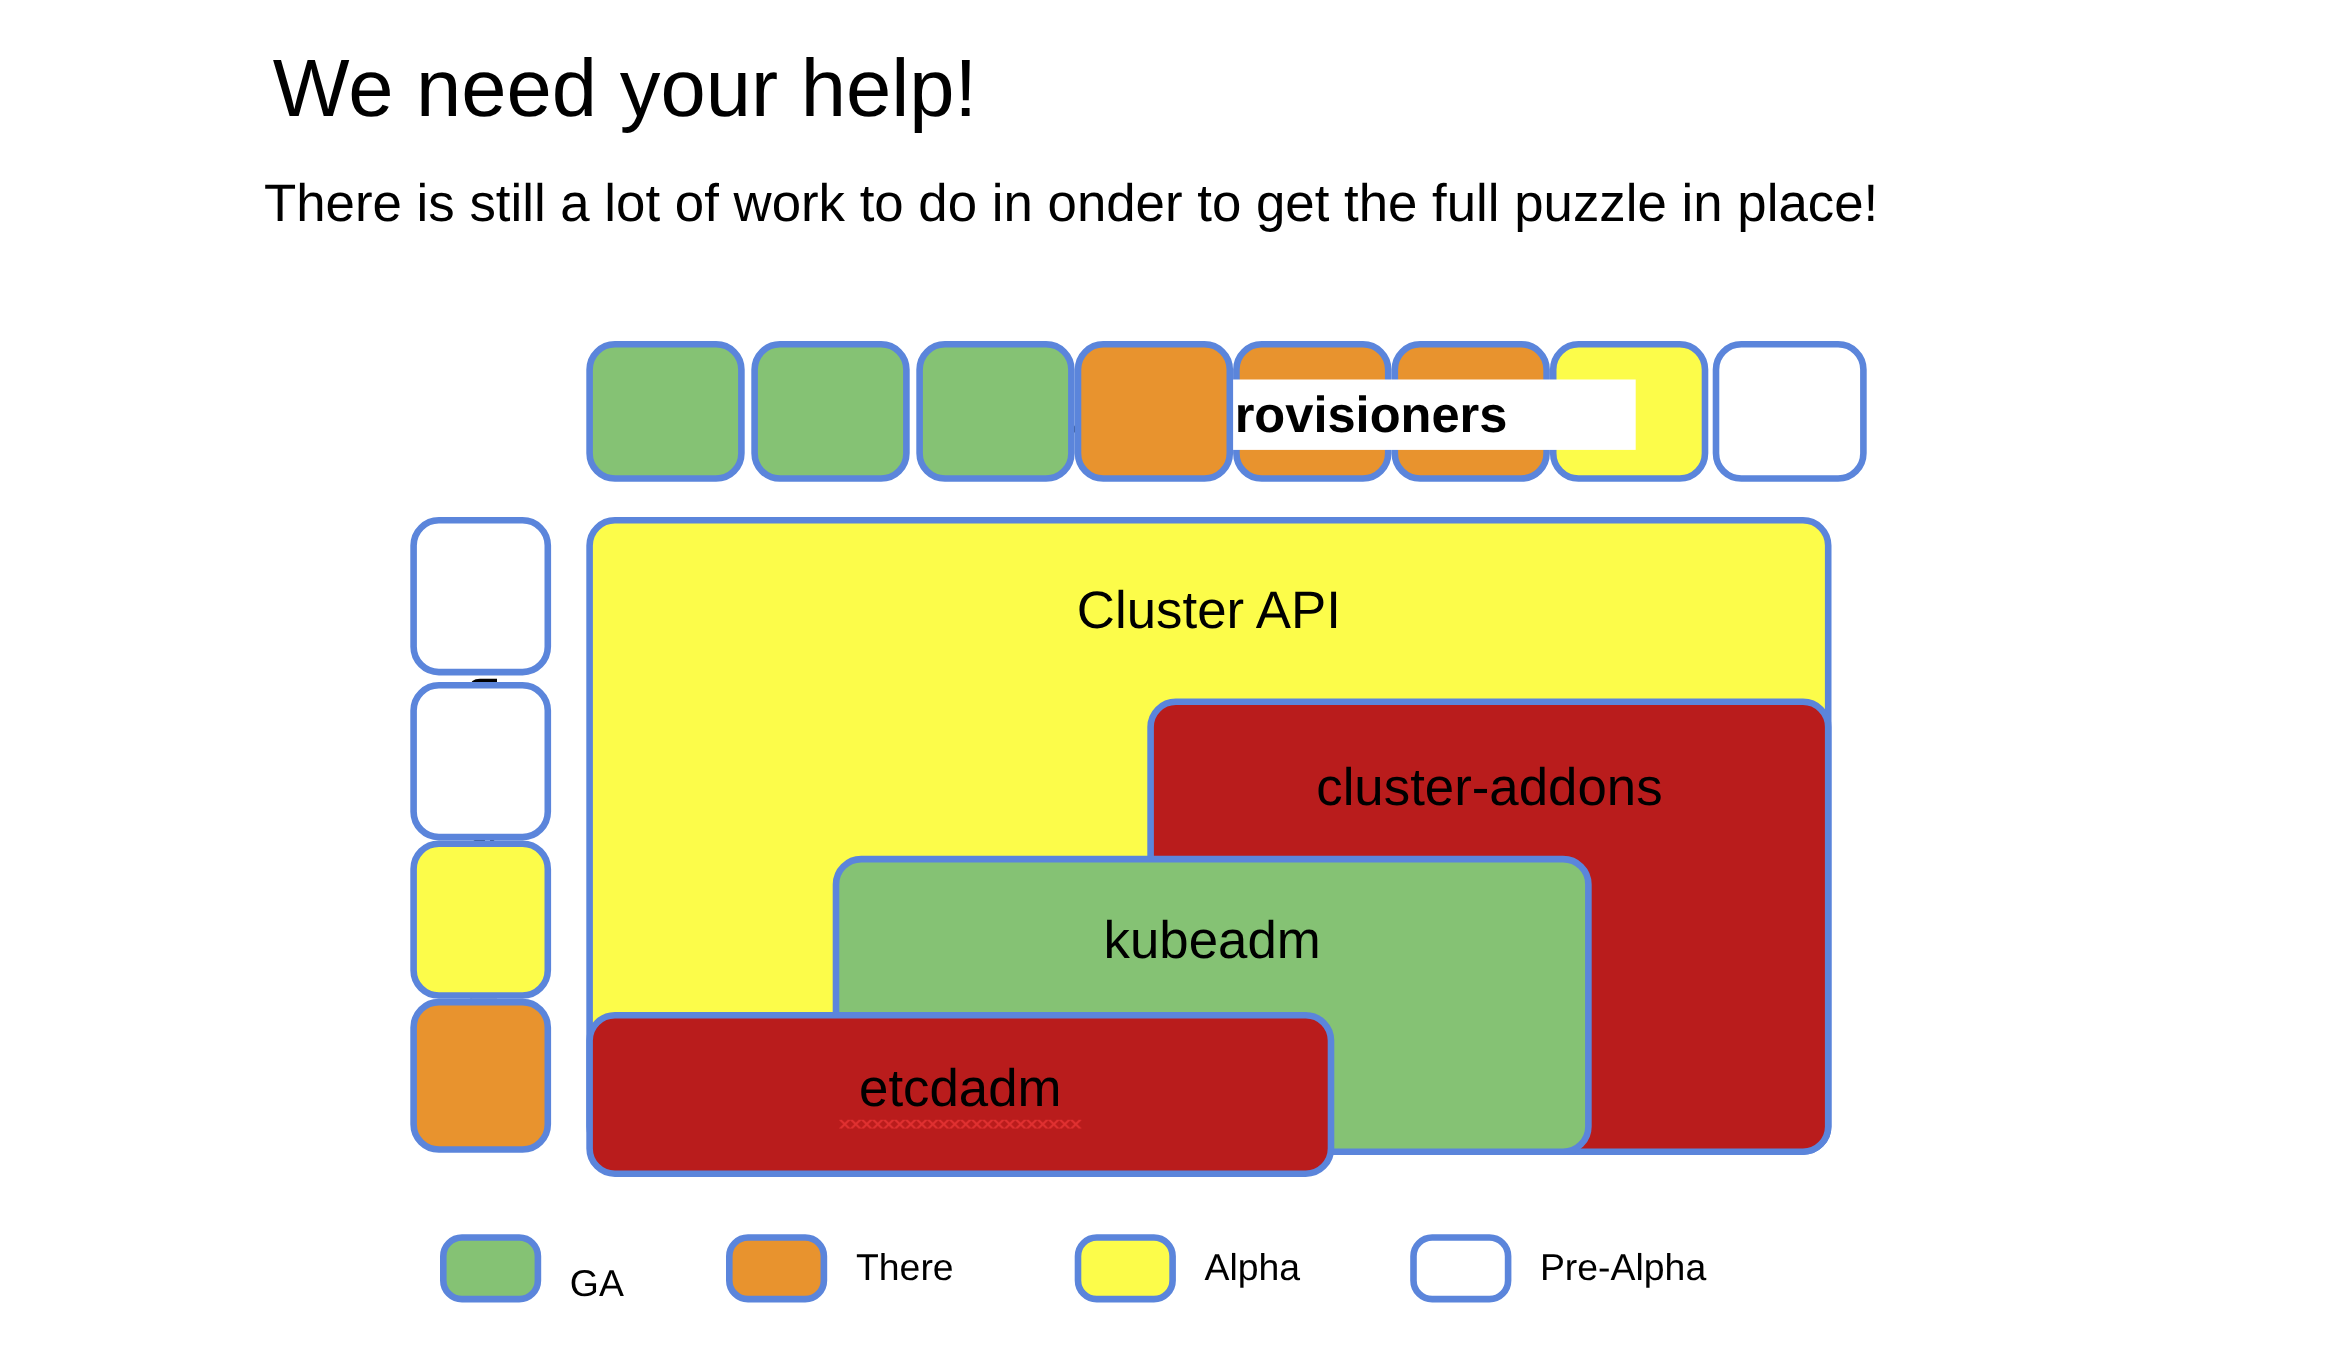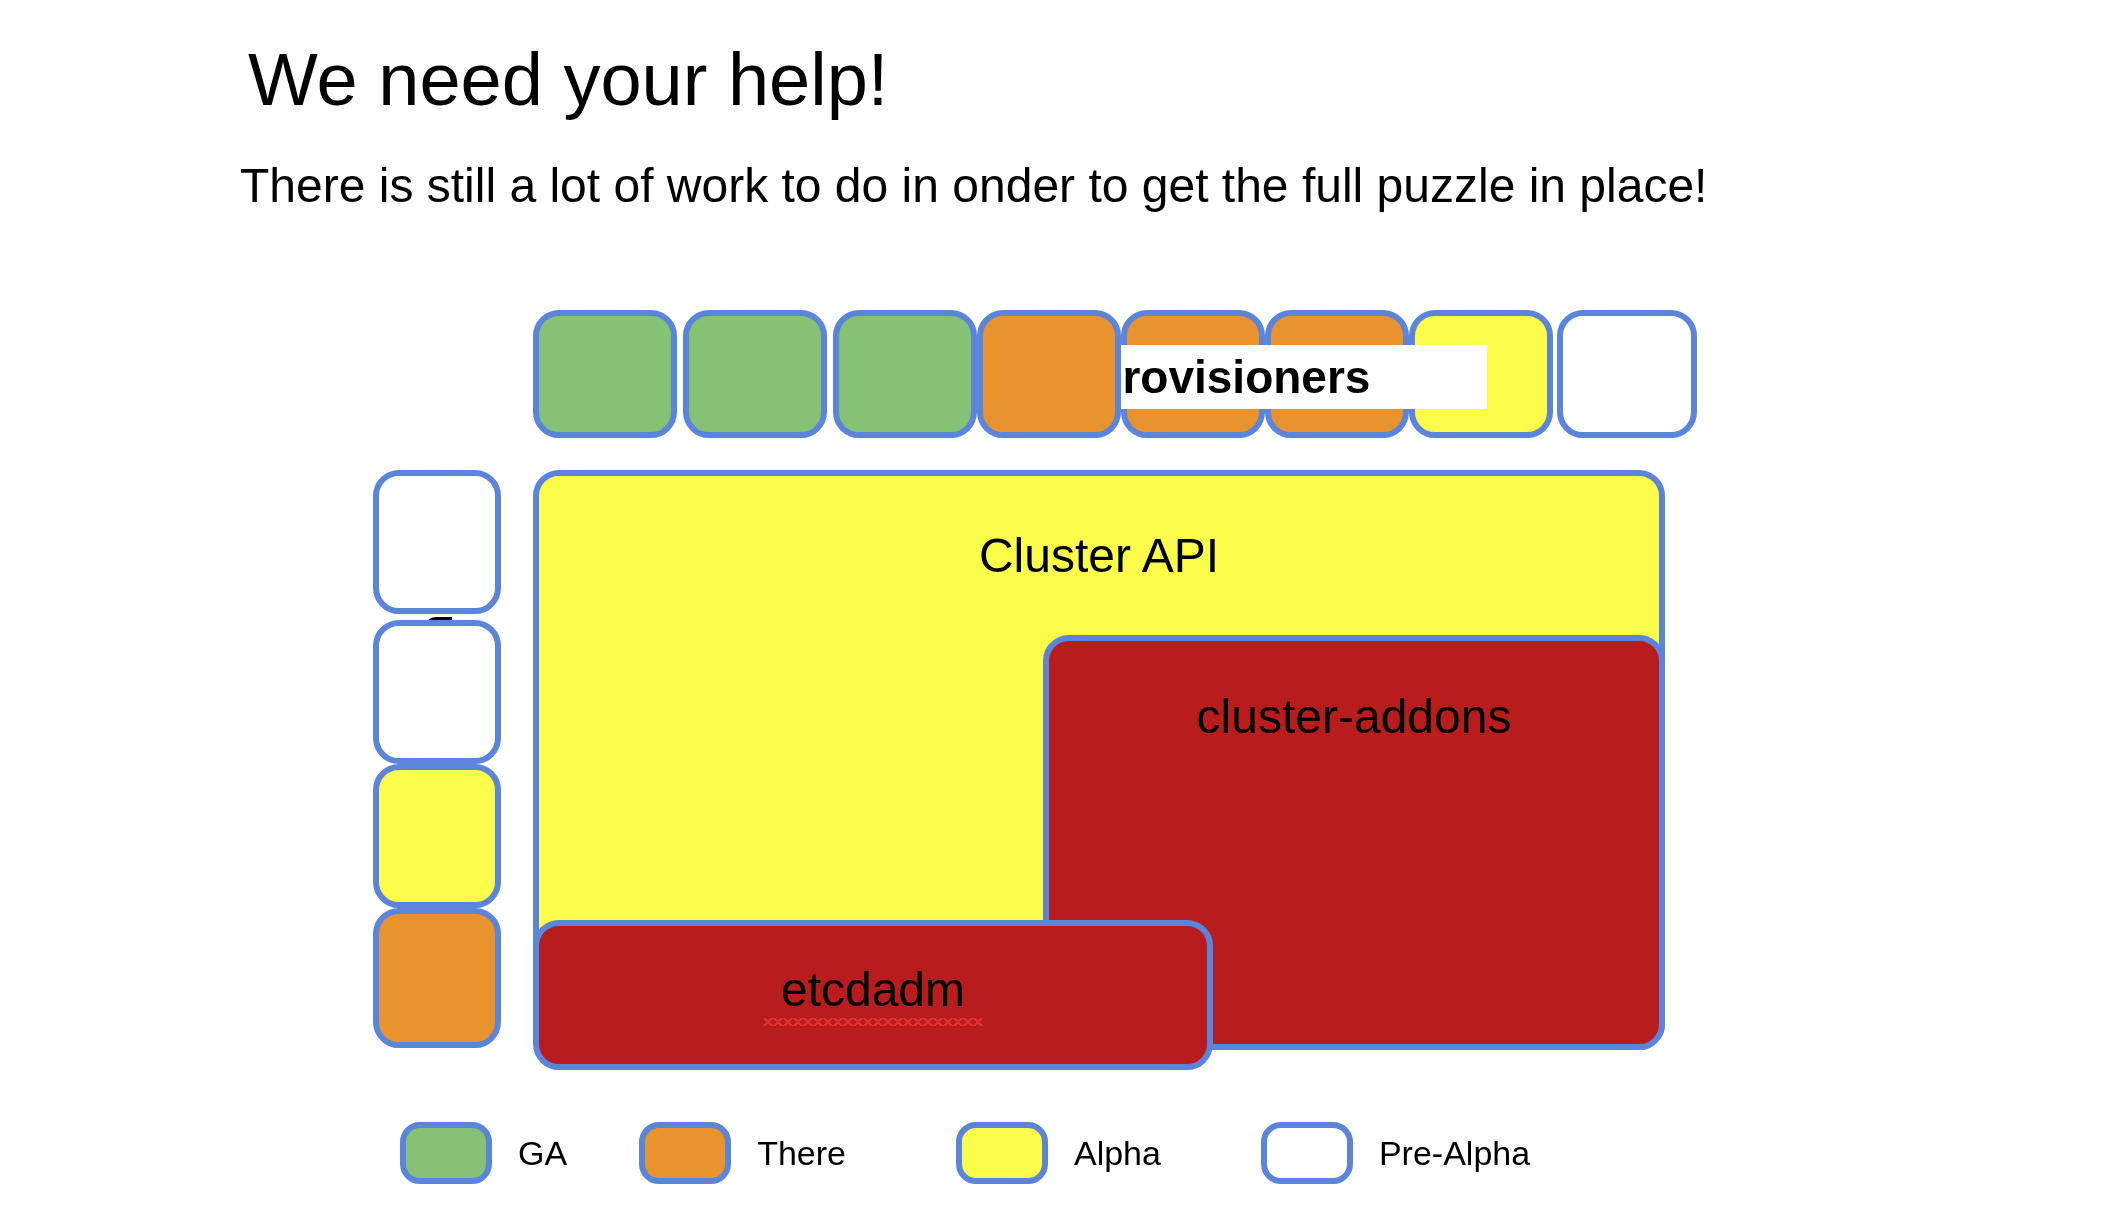--- a/index.html
+++ b/index.html
@@ -218,30 +218,33 @@
 <div id="puzzle-main">
 
   <div class="blk fill-alpha" id="box-cluster-api">
     <div class="box-label" id="label-cluster-api">Cluster API</div>
   </div>
 
   <div class="blk fill-pre" id="box-cluster-addons">
     <div class="box-label" id="label-cluster-addons">cluster-addons</div>
   </div>
 
+  <div class="blk fill-ga" id="box-kubeadm">
+    <div class="box-label" id="label-kubeadm">kubeadm</div>
+  </div>
 
   <div class="blk fill-pre" id="box-etcdadm">
     <div class="box-label" id="label-etcdadm">etcdadm</div>
     <div id="etcdadm-spellcheck"></div>
   </div>
 
 </div>
 
 <div id="legend">
-    <div class="legend-item" style="margin-right: 72px;">
+    <div class="legend-item" style="margin-right: 93px; align-items: flex-end;">
       <div class="legend-swatch" style="background: rgb(133, 194, 116);"></div>
       <div class="legend-label">GA</div>
     </div>
     <div class="legend-item" style="margin-right: 110px;">
       <div class="legend-swatch" style="background: rgb(232, 147, 46);"></div>
       <div class="legend-label">There</div>
     </div>
     <div class="legend-item" style="margin-right: 100px;">
       <div class="legend-swatch" style="background: rgb(252, 252, 74);"></div>
       <div class="legend-label">Alpha</div>

